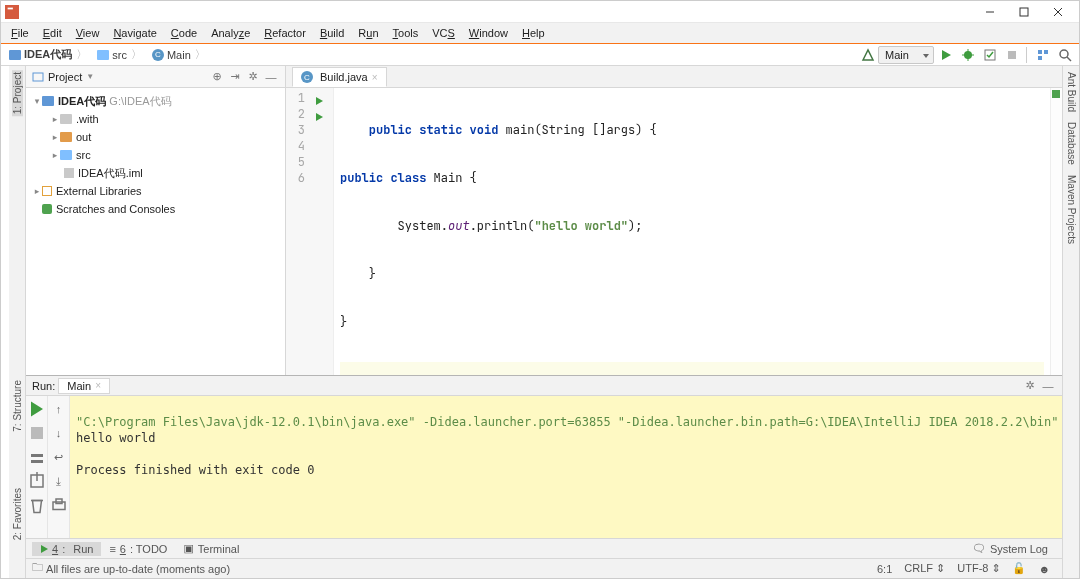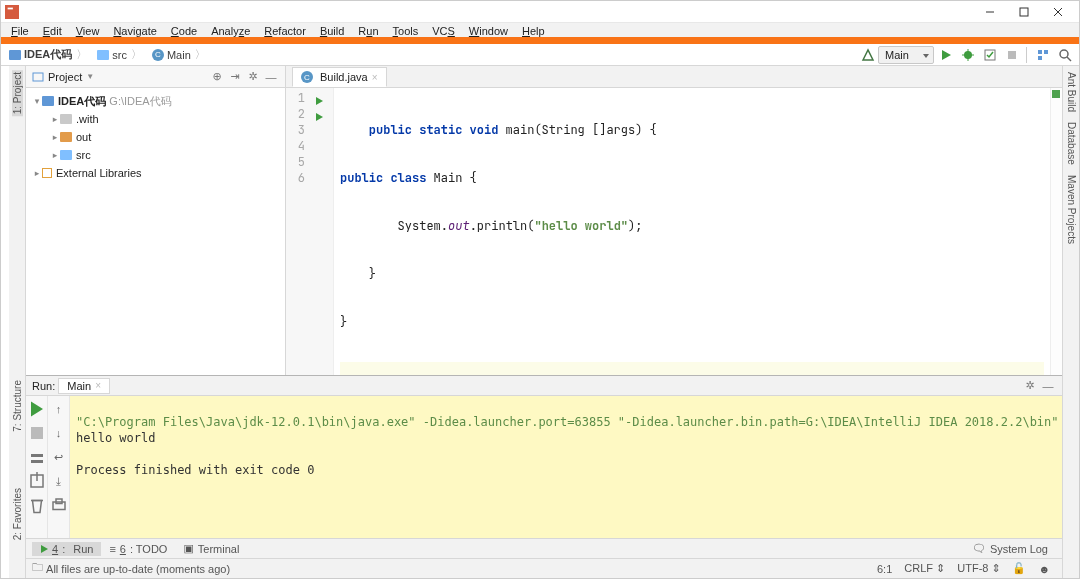--- a/index.html
+++ b/index.html
@@ -8,21 +8,21 @@
 
   
   .titlebar { height: 22px; display: flex; align-items: center; background: #fff; border-bottom: 1px solid #e8e8e8; padding: 0 4px; }
   .titlebar .app-icon { width: 14px; height: 14px; margin-right: 4px; display: inline-flex; }
   .titlebar .title-text { font-size: 11px; color: #555; }
   .titlebar .spacer { flex: 1; }
   .win-btn { width: 34px; height: 20px; display: flex; align-items: center; justify-content: center; font-family: sans-serif; font-size: 12px; color: #444; }
   .win-btn svg { width: 10px; height: 10px; }
 
   
-  .menubar { height: 21px; display: flex; background: #f2f2f2; border-bottom: 7px solid #f97316; padding: 0 4px; }
+  .menubar { height: 21px; display: flex; align-items: center; background: #f2f2f2; border-bottom: 1px solid #f97316; padding: 0 4px; }
   .menu-item { padding: 2px 6px; margin-right: 2px; color: #222; }
   .menu-item u { text-decoration: underline; }
 
   
   .navrow { height: 22px; display: flex; align-items: center; background: #fff; border-bottom: 1px solid #d7d7d7; padding: 0 4px; }
   .breadcrumb { display: flex; align-items: center; gap: 2px; font-size: 11px; }
   .bc-chip { display: inline-flex; align-items: center; padding: 1px 4px; color: #3c3c3c; }
   .bc-chip .chev { color: #aaa; margin-left: 4px; }
   .folder-ic { width: 12px; height: 10px; background: #80bfff; display: inline-block; margin-right: 3px; border-radius: 1px; }
   .folder-ic.blue { background: #5f97d6; }
@@ -254,24 +254,32 @@
             <div class="tree-row" style="padding-left:24px;">
                 <span class="arrow">▸</span>
                 <span class="ic out-folder"></span>
                 <span>out</span>
               </div>
             <div class="tree-row" style="padding-left:24px;">
                 <span class="arrow">▸</span>
                 <span class="ic folder-ic"></span>
                 <span>src</span>
               </div>
+            <div class="tree-row" style="padding-left:38px;">
+                <span class="ic iml-ic"></span>
+                <span>IDEA代码.iml</span>
+              </div>
             <div class="tree-row" style="padding-left:6px;">
                 <span class="arrow">▸</span>
                 <span class="ic lib-ic"></span>
                 <span>External Libraries</span>
+              </div>
+            <div class="tree-row" style="padding-left:16px;">
+                <span class="ic scr-ic"></span>
+                <span>Scratches and Consoles</span>
               </div>
           </div>
         </div>
 
         <div class="editor-col">
           <div class="tabs">
             <div class="tab">
               <span class="class-ic">C</span>
               <span>Build.java</span>
               <span class="close">×</span>

